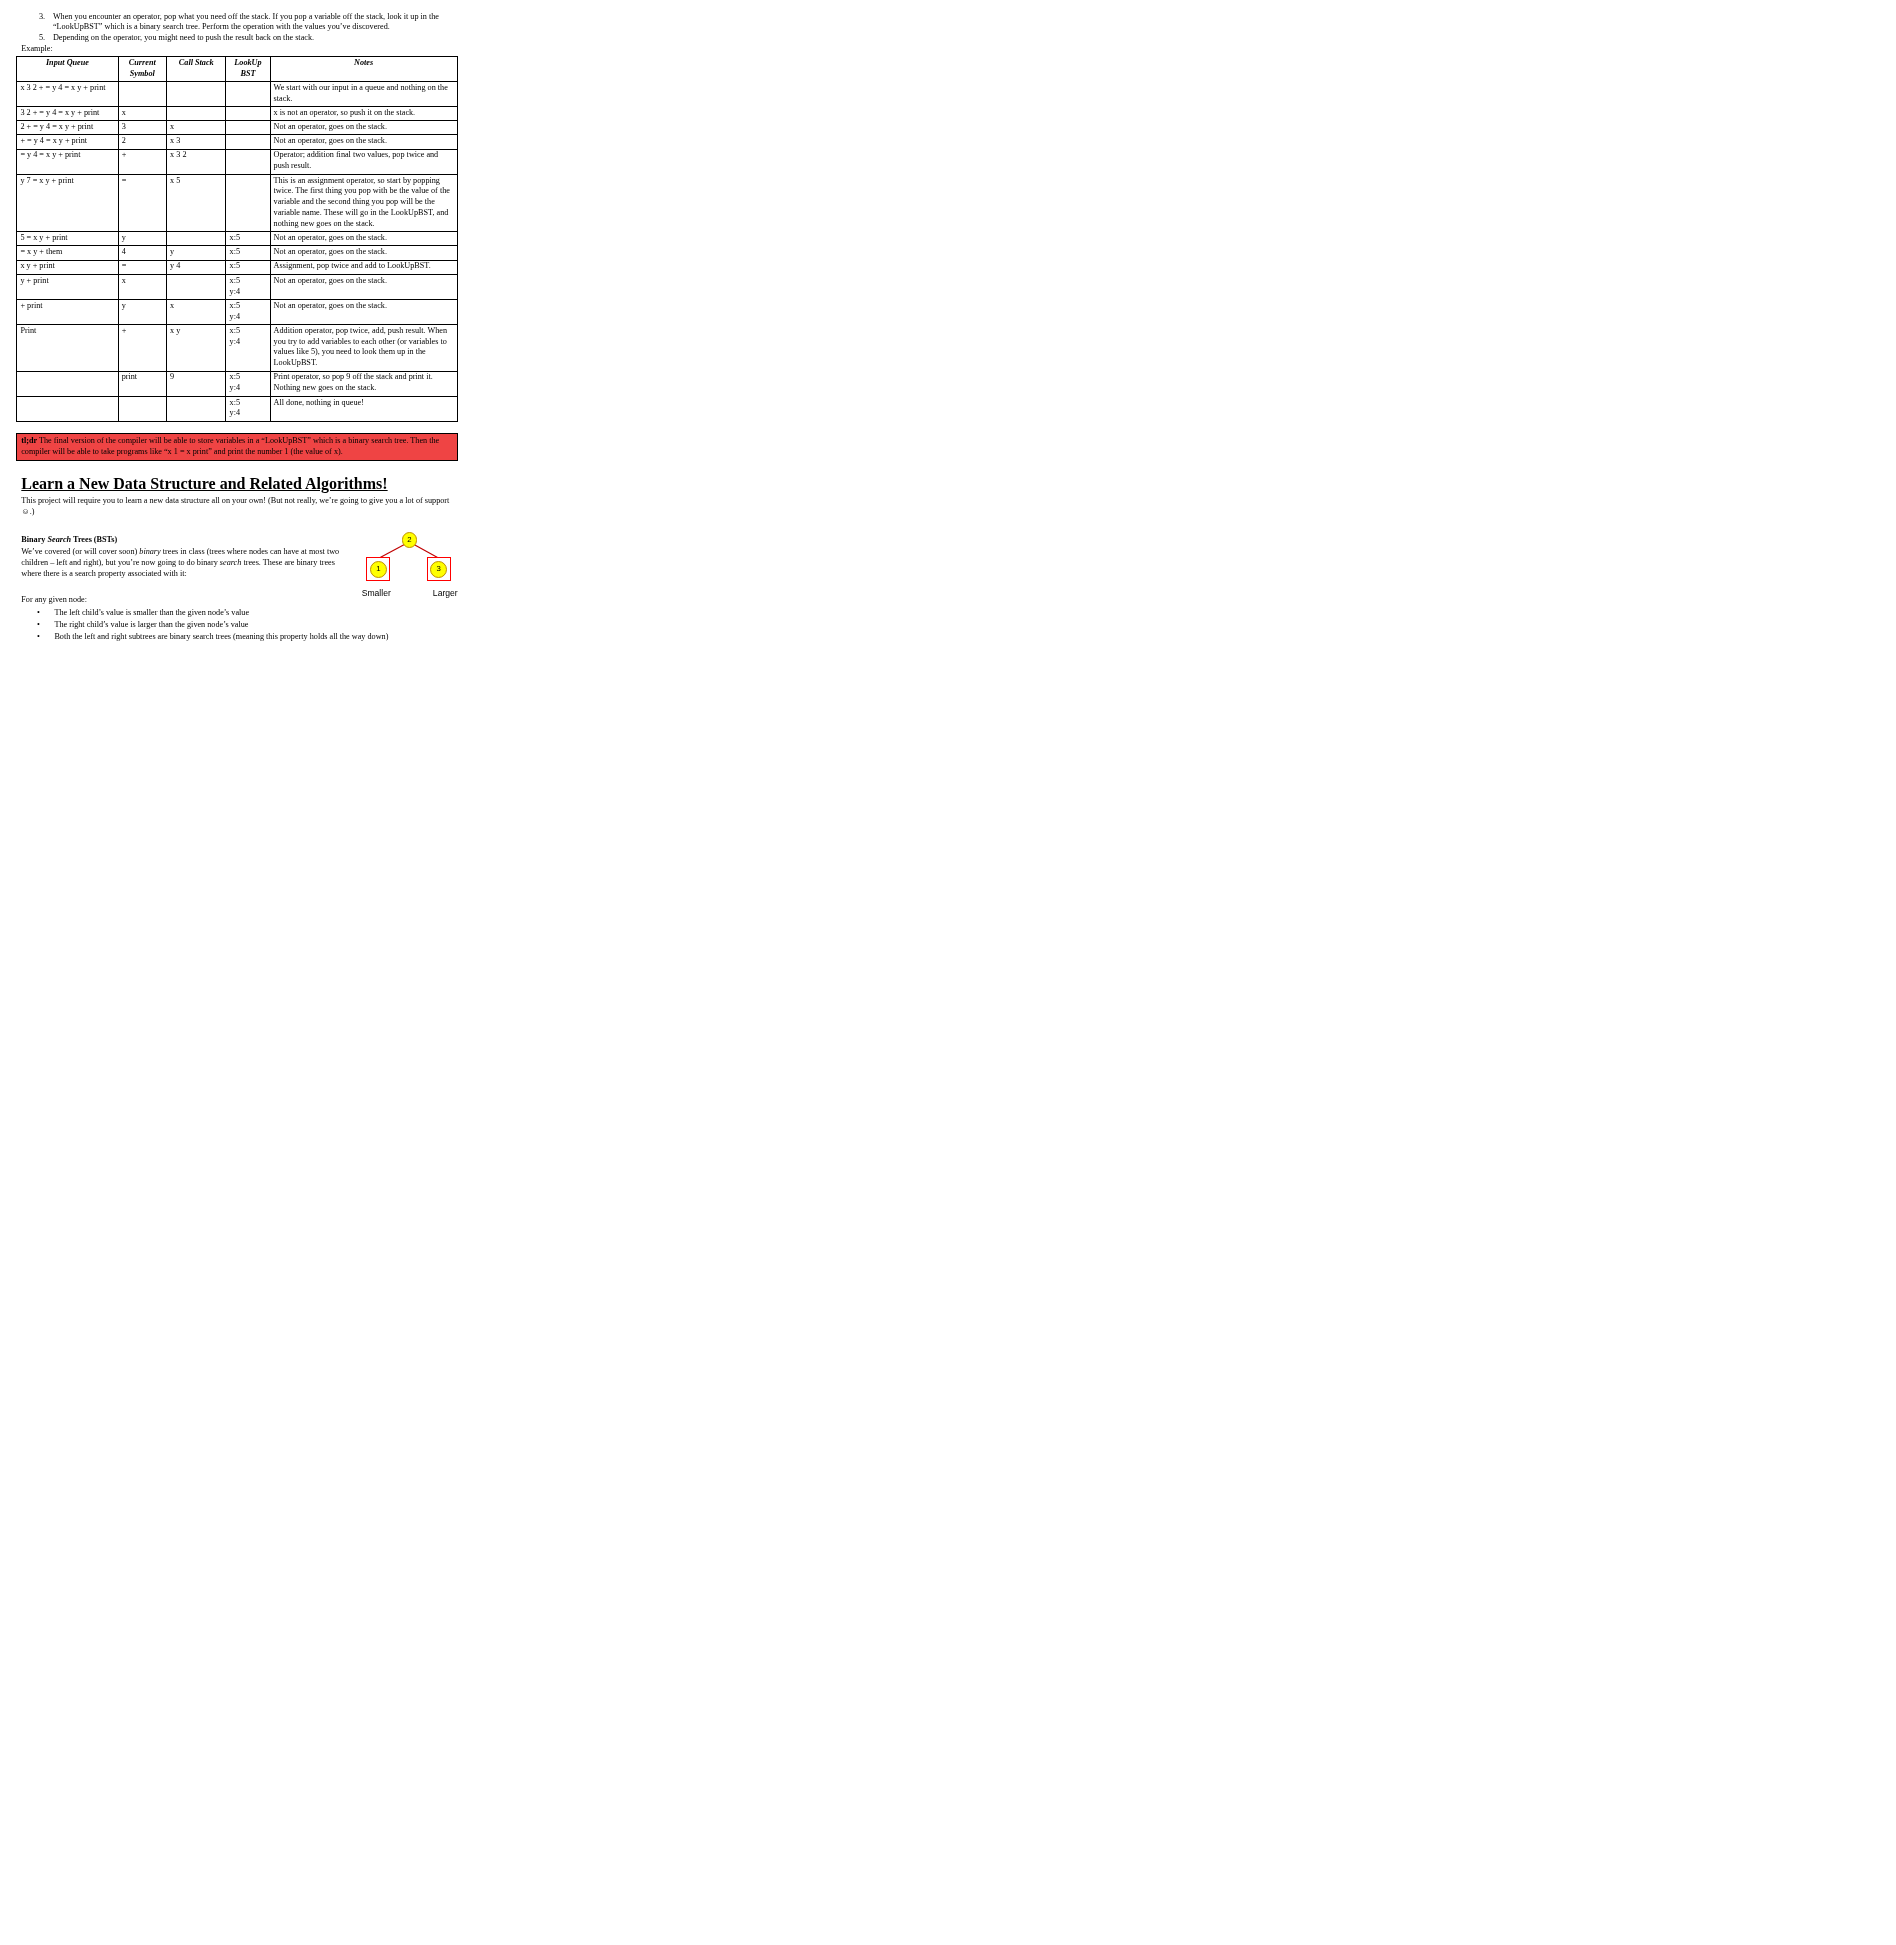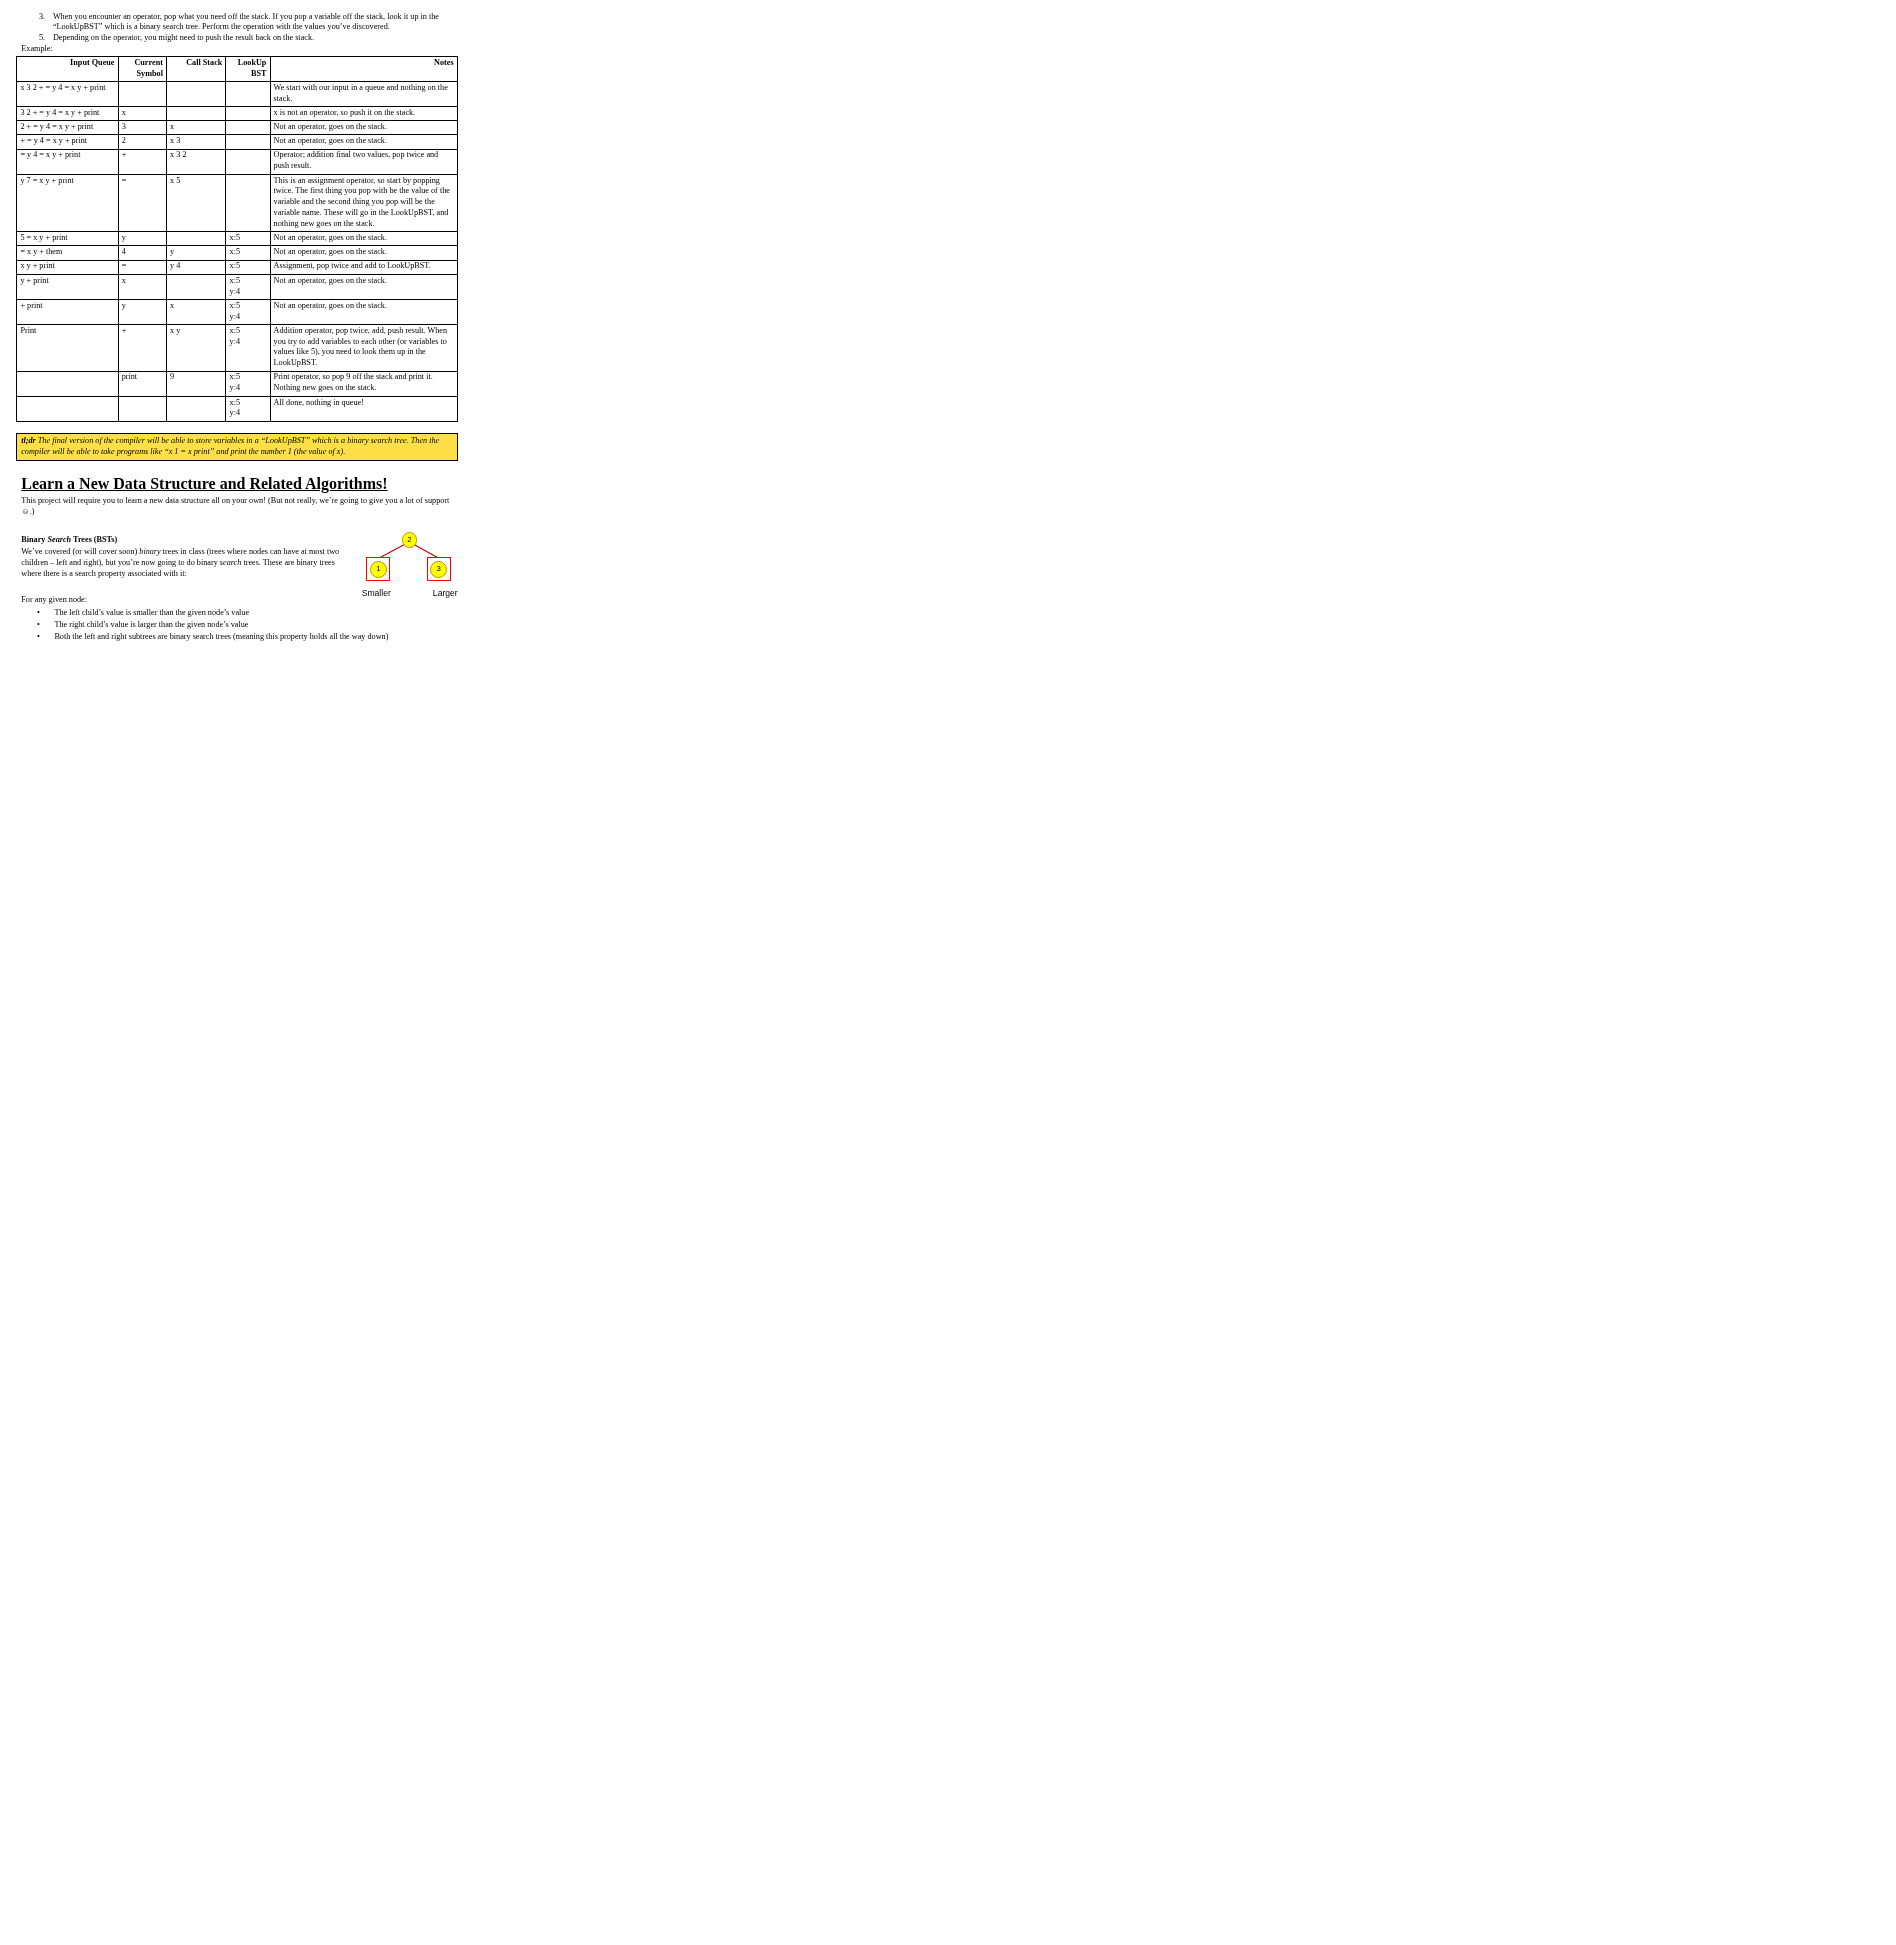--- a/index.html
+++ b/index.html
@@ -24,34 +24,33 @@
   
   table.trace { border-collapse: collapse; width: 100%; table-layout: fixed; margin-top: 0.8px; }
   table.trace th, table.trace td {
     border: 0.6px solid #000;
     padding: 0.8px 3.1px 1.6px 3.1px;
     vertical-align: top;
     white-space: pre-line;
     font-size: 8.2px;
     line-height: 1.32;
   }
-  table.trace th { text-align: right; font-weight: bold; white-space: pre-line; }
+  table.trace th { text-align: center; font-weight: bold; white-space: pre-line; font-style: italic; }
   col.c-input  { width: 23%; }
   col.c-symbol { width: 11%; }
   col.c-stack  { width: 13.5%; }
   col.c-bst    { width: 10%; }
   col.c-notes  { width: 42.5%; }
 
   
   .tldr {
     margin-top: 11.7px;
-    background: #fde047;
+    background: #ef4444;
     border: 0.6px solid #000;
     padding: 1.6px 3.9px 2.3px 3.9px;
-    font-style: italic;
   }
   .tldr b { font-weight: bold; }
 
   
   h1.learn-heading {
     font-size: 16px;
     font-weight: bold;
     text-decoration: underline;
     margin: 13.2px 0 1.6px 5px;
   }

